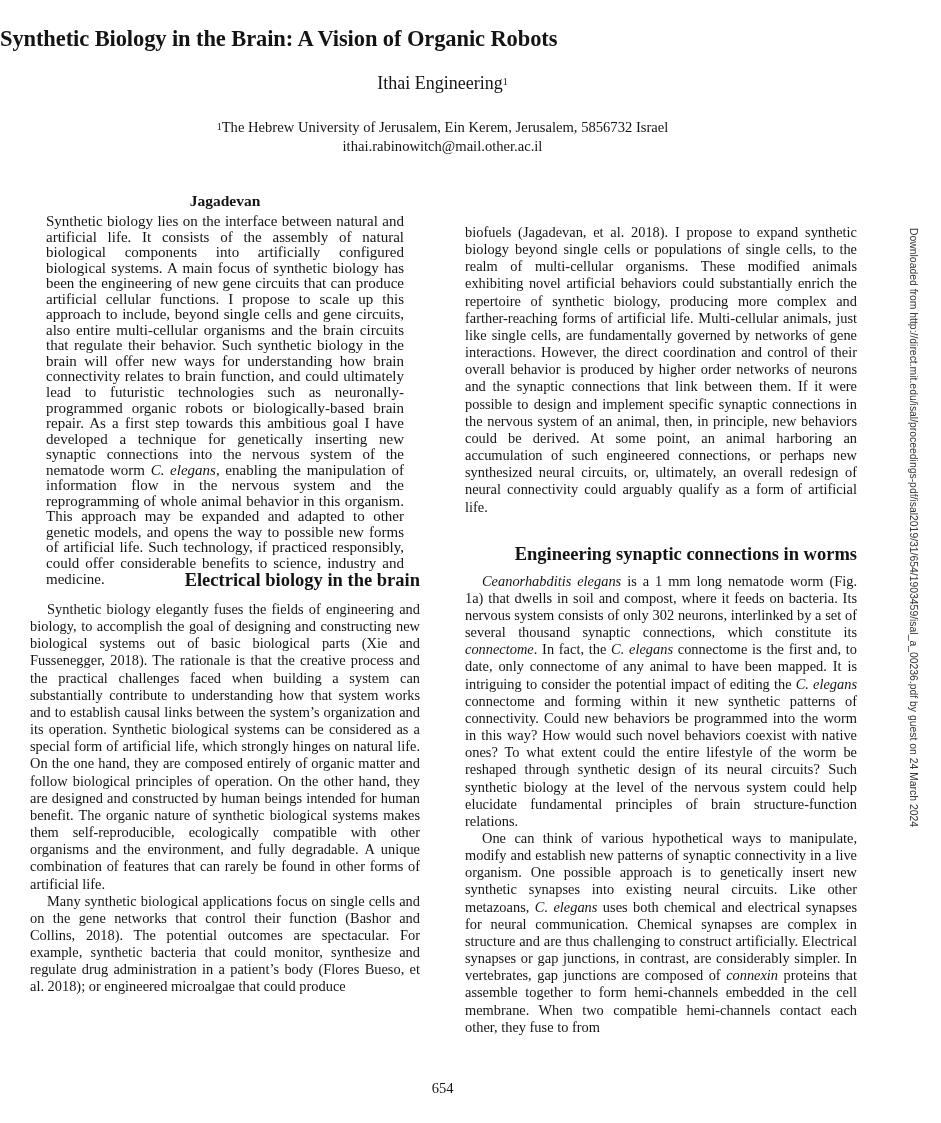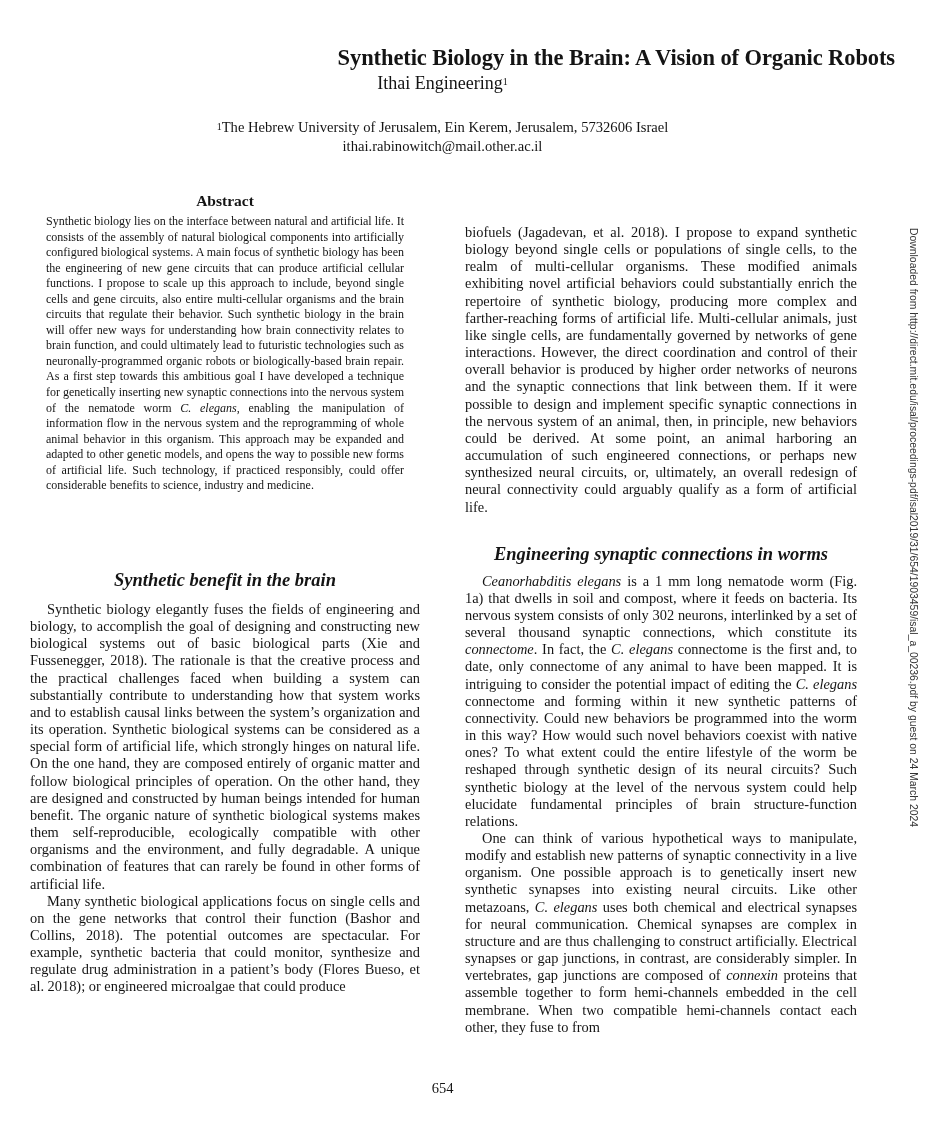--- a/index.html
+++ b/index.html
@@ -12,22 +12,22 @@
       height: 1123px;
       position: relative;
       overflow: hidden;
       font-family: "Liberation Serif", "DejaVu Serif", serif;
       color: #141414;
     }
     .title {
       position: absolute;
       left: 0;
       width: 895px;
-      top: 44px;
-      text-align: right;
+      top: 25px;
+      text-align: left;
       font-weight: bold;
       font-size: 22.5px;
       line-height: 28px;
       letter-spacing: -0.1px;
     }
     .author {
       position: absolute;
       left: 0;
       width: 885px;
       top: 72px;
@@ -60,45 +60,44 @@
     }
     .abstract h3 {
       margin: 0 0 3px 0;
       text-align: center;
       font-size: 15.5px;
       line-height: 20px;
       font-weight: bold;
     }
     .abstract p {
       margin: 0;
-      font-size: 12px;
+      font-size: 15px;
       line-height: 15.55px;
       text-align: justify;
       hyphens: none;
     }
 
     .col-left {
       position: absolute;
       left: 30px;
       top: 568px;
       width: 390px;
     }
     .col-right {
       position: absolute;
       left: 465px;
       top: 186px;
       width: 392px;
     }
     h2.section {
       margin: 0;
-      text-align: center;
+      text-align: right;
       font-weight: bold;
       font-size: 18.5px;
       line-height: 24px;
-      font-style: italic;
     }
     .col-left h2.section { margin-bottom: 9px; }
     .col-right h2.section { margin-top: 26px; margin-bottom: 7px; }
 
     p.body {
       margin: 0;
       font-size: 14.4px;
       line-height: 17.15px;
       text-align: justify;
       text-indent: 17px;
@@ -137,31 +136,31 @@
 </head>
 <body>
 
 <div class="title">Synthetic Biology in the Brain: A Vision of Organic Robots</div>
 
 <div class="author">
   <span>Ithai Engineering</span><sup>1</sup>
 </div>
 
 <div class="affil">
-  <span class="line"><sup>1</sup><span>The Hebrew University of Jerusalem, Ein Kerem, Jerusalem, 5732606 Israel</span></span>
+  <span class="line"><sup>1</sup><span>The Hebrew University of Jerusalem, Ein Kerem, Jerusalem, 5856732 Israel</span></span>
   <span class="line">ithai.rabinowitch@mail.other.ac.il</span>
 </div>
 
 <div class="abstract">
-  <h3>Abstract</h3>
+  <h3>Jagadevan</h3>
   <p><span>Synthetic biology lies on the interface between natural and artificial life. It consists of the assembly of natural biological components into artificially configured biological systems. A main focus of synthetic biology has been the engineering of new gene circuits that can produce artificial cellular functions. I propose to scale up this approach to include, beyond single cells and gene circuits, also entire multi-cellular organisms and the brain circuits that regulate their behavior. Such synthetic biology in the brain will offer new ways for understanding how brain connectivity relates to brain function, and could ultimately lead to futuristic technologies such as neuronally-programmed organic robots or biologically-based brain repair. As a first step towards this ambitious goal I have developed a technique for genetically inserting new synaptic connections into the nervous system of the nematode worm </span><em>C. elegans</em><span>, enabling the manipulation of information flow in the nervous system and the reprogramming of whole animal behavior in this organism. This approach may be expanded and adapted to other genetic models, and opens the way to possible new forms of artificial life. Such technology, if practiced responsibly, could offer considerable benefits to science, industry and medicine.</span></p>
 </div>
 
 <div class="col-left">
-  <h2 class="section">Synthetic benefit in the brain</h2>
+  <h2 class="section">Electrical biology in the brain</h2>
   <p class="body">Synthetic biology elegantly fuses the fields of engineering and biology, to accomplish the goal of designing and constructing new biological systems out of basic biological parts (Xie and Fussenegger, 2018). The rationale is that the creative process and the practical challenges faced when building a system can substantially contribute to understanding how that system works and to establish causal links between the system’s organization and its operation. Synthetic biological systems can be considered as a special form of artificial life, which strongly hinges on natural life. On the one hand, they are composed entirely of organic matter and follow biological principles of operation. On the other hand, they are designed and constructed by human beings intended for human benefit. The organic nature of synthetic biological systems makes them self-reproducible, ecologically compatible with other organisms and the environment, and fully degradable. A unique combination of features that can rarely be found in other forms of artificial life.</p>
   <p class="body">Many synthetic biological applications focus on single cells and on the gene networks that control their function (Bashor and Collins, 2018). The potential outcomes are spectacular. For example, synthetic bacteria that could monitor, synthesize and regulate drug administration in a patient’s body (Flores Bueso, et al. 2018); or engineered microalgae that could produce</p>
 </div>
 
 <div class="col-right">
   <p class="body noindent">biofuels (Jagadevan, et al. 2018). I propose to expand synthetic biology beyond single cells or populations of single cells, to the realm of multi-cellular organisms. These modified animals exhibiting novel artificial behaviors could substantially enrich the repertoire of synthetic biology, producing more complex and farther-reaching forms of artificial life. Multi-cellular animals, just like single cells, are fundamentally governed by networks of gene interactions. However, the direct coordination and control of their overall behavior is produced by higher order networks of neurons and the synaptic connections that link between them. If it were possible to design and implement specific synaptic connections in the nervous system of an animal, then, in principle, new behaviors could be derived. At some point, an animal harboring an accumulation of such engineered connections, or perhaps new synthesized neural circuits, or, ultimately, an overall redesign of neural connectivity could arguably qualify as a form of artificial life.</p>
 
   <h2 class="section">Engineering synaptic connections in worms</h2>
 
   <p class="body"><em>Ceanorhabditis elegans</em><span> is a 1 mm long nematode worm (Fig. 1a) that dwells in soil and compost, where it feeds on bacteria. Its nervous system consists of only 302 neurons, interlinked by a set of several thousand synaptic connections, which constitute its </span><em>connectome</em><span>. In fact, the </span><em>C. elegans</em><span> connectome is the first and, to date, only connectome of any animal to have been mapped. It is intriguing to consider the potential impact of editing the </span><em>C. elegans</em><span> connectome and forming within it new synthetic patterns of connectivity. Could new behaviors be programmed into the worm in this way? How would such novel behaviors coexist with native ones? To what extent could the entire lifestyle of the worm be reshaped through synthetic design of its neural circuits? Such synthetic biology at the level of the nervous system could help elucidate fundamental principles of brain structure-function relations.</span></p>

